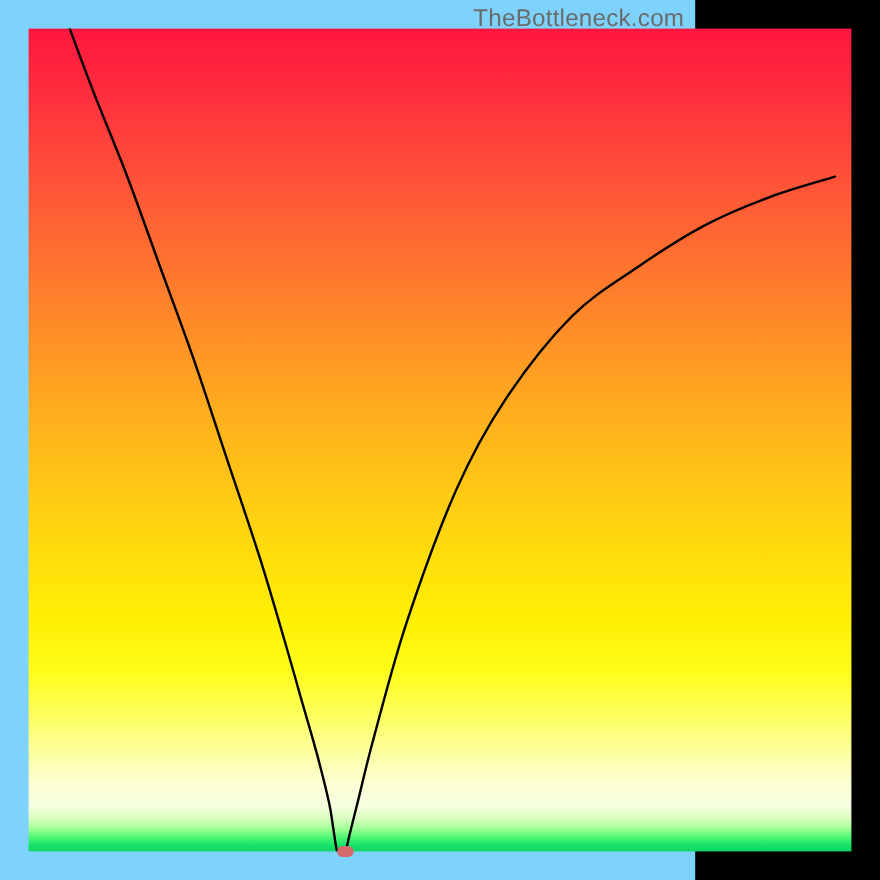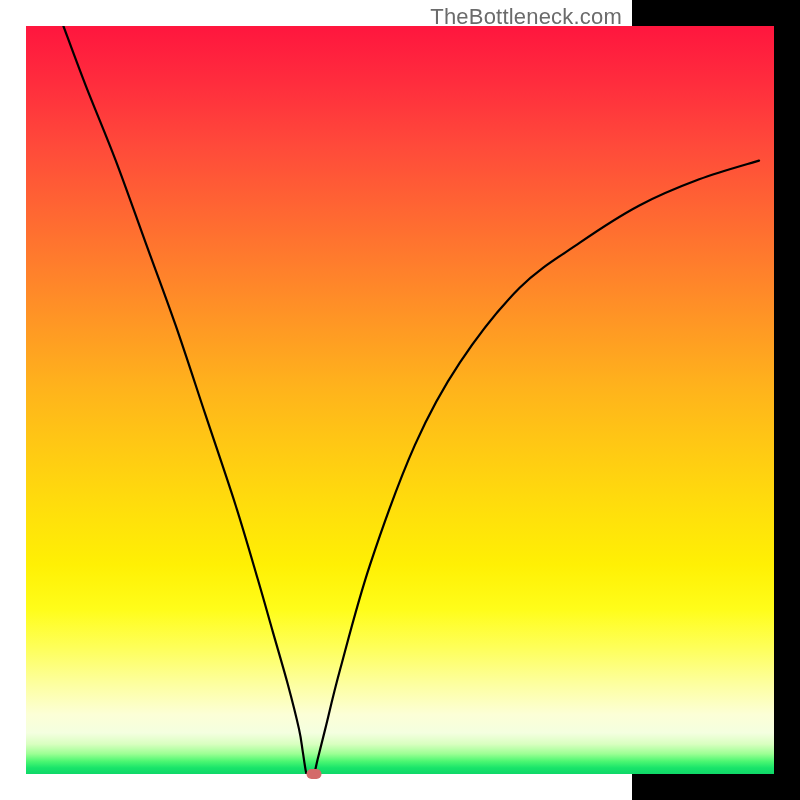--- a/index.html
+++ b/index.html
@@ -8,21 +8,21 @@
     width: 800px;
     height: 800px;
     background: #000;
     overflow: hidden;
     font-family: Arial, Helvetica, sans-serif;
   }
   .frame {
     position: relative;
     width: 632px;
     height: 800px;
-    background: #ffffff;
+    background: #7dd3fc;
   }
   .plot-area {
     position: absolute;
     left: 26px;
     top: 26px;
     width: 748px;
     height: 748px;
     
     background: linear-gradient(to bottom,
       #ff163e 0%,

